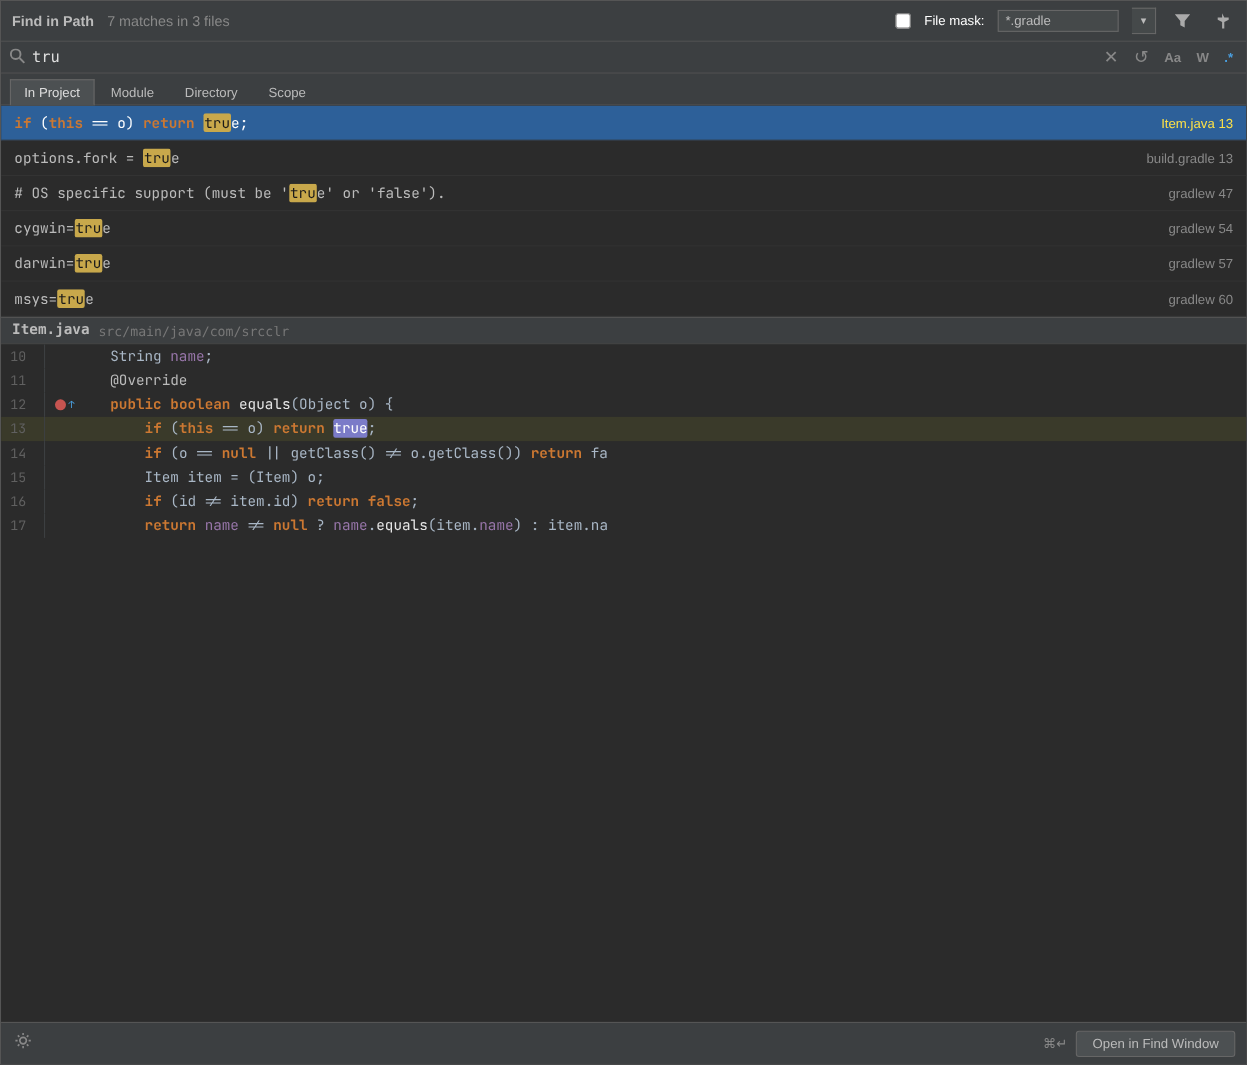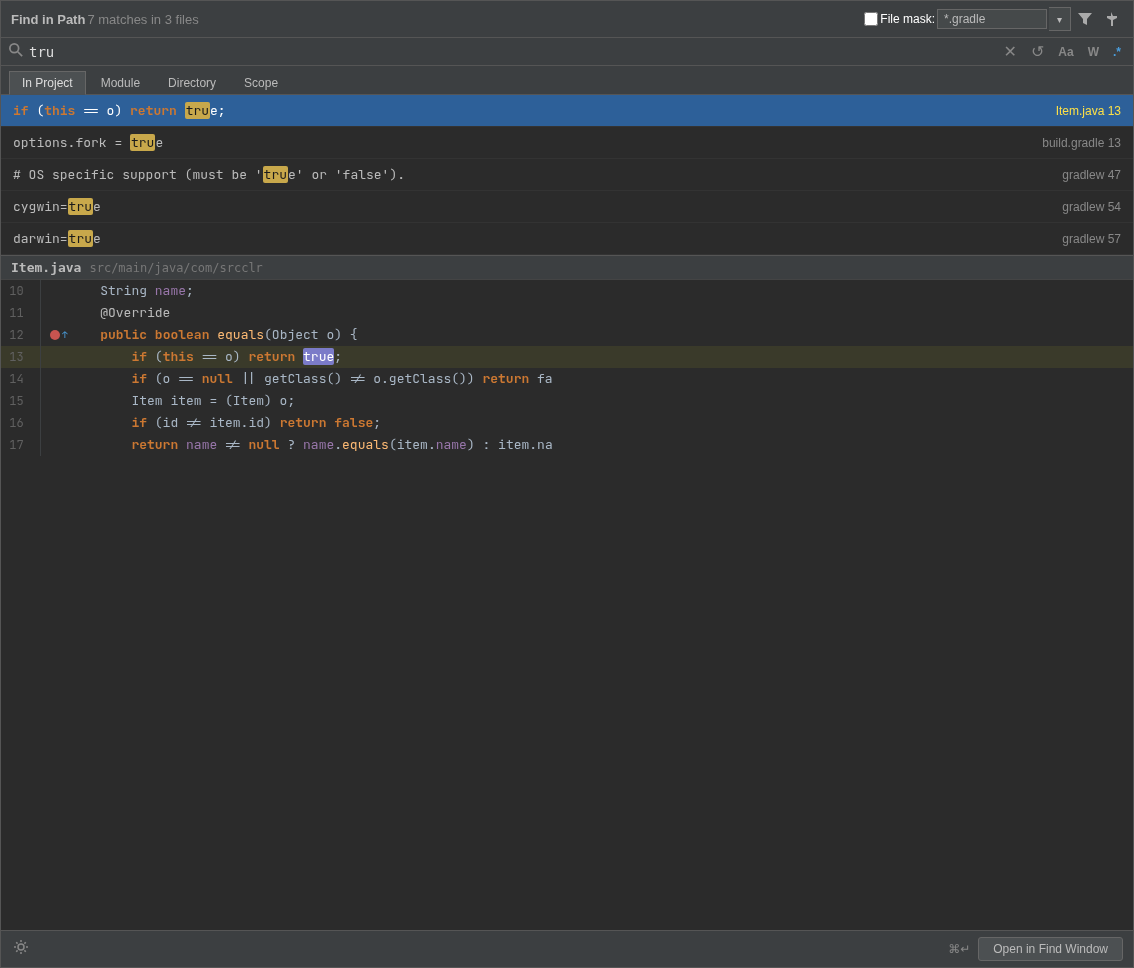--- a/index.html
+++ b/index.html
@@ -20,21 +20,21 @@
       flex-direction: column;
     }
 
     
     .header-bar {
       display: flex;
       align-items: center;
       padding: 6px 10px;
       background: #3c3f41;
       border-bottom: 1px solid #555;
-      gap: 2px;
+      gap: 12px;
     }
 
     .header-title {
       font-size: 13px;
       font-weight: bold;
       color: #bbb;
     }
 
     .header-matches {
       font-size: 13px;
@@ -298,21 +298,21 @@
       color: #a9b7c6;
       white-space: pre;
     }
 
     .line-content .kw {
       color: #cc7832;
       font-weight: bold;
     }
 
     .line-content .method {
-      color: #fdba74;
+      color: #e5e5e5;
     }
 
     .line-content .highlight-match {
       background: #7b7bc8;
       color: #fff;
       border-radius: 2px;
     }
 
     
     .footer {
@@ -427,20 +427,26 @@
       <span class="result-location">gradlew 54</span>
     </div>
 
     <div class="result-row">
       <span class="result-code">
         darwin=<span class="highlight">tru</span>e
       </span>
       <span class="result-location">gradlew 57</span>
     </div>
 
+    <div class="result-row">
+      <span class="result-code">
+        msys=<span class="highlight">tru</span>e
+      </span>
+      <span class="result-location">gradlew 60</span>
+    </div>
 
   </div>
 
   <div class="preview-header">
     <span class="preview-filename">Item.java</span>
     <span class="preview-path">src/main/java/com/srcclr</span>
   </div>
 
   <div class="code-preview">
 

